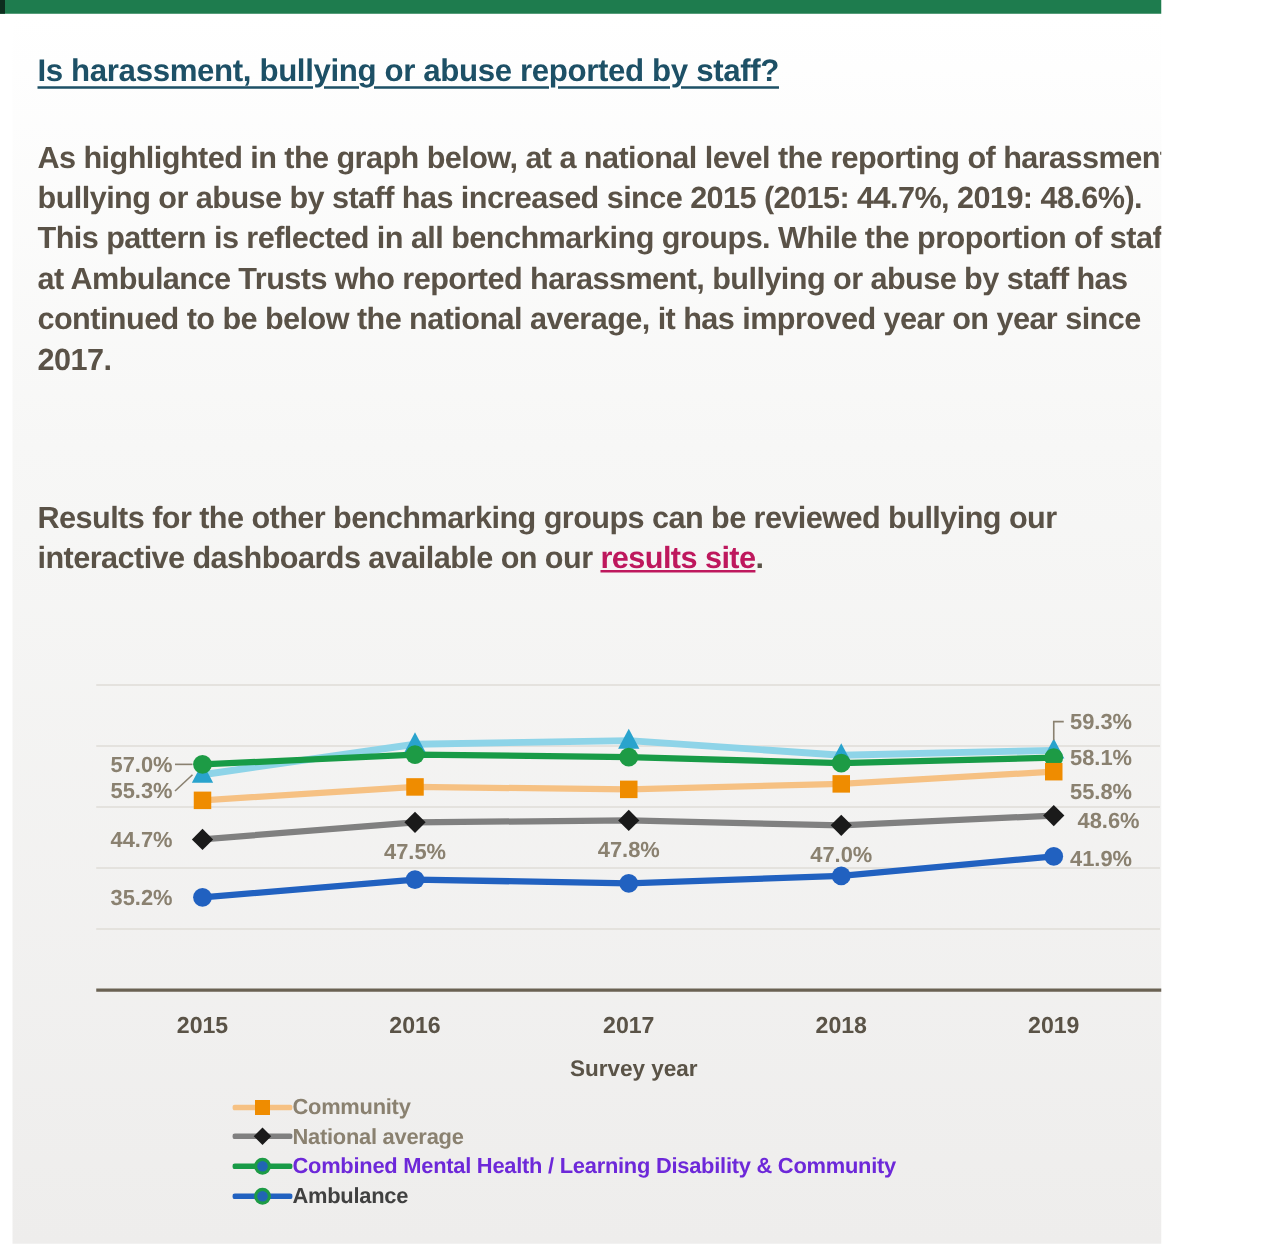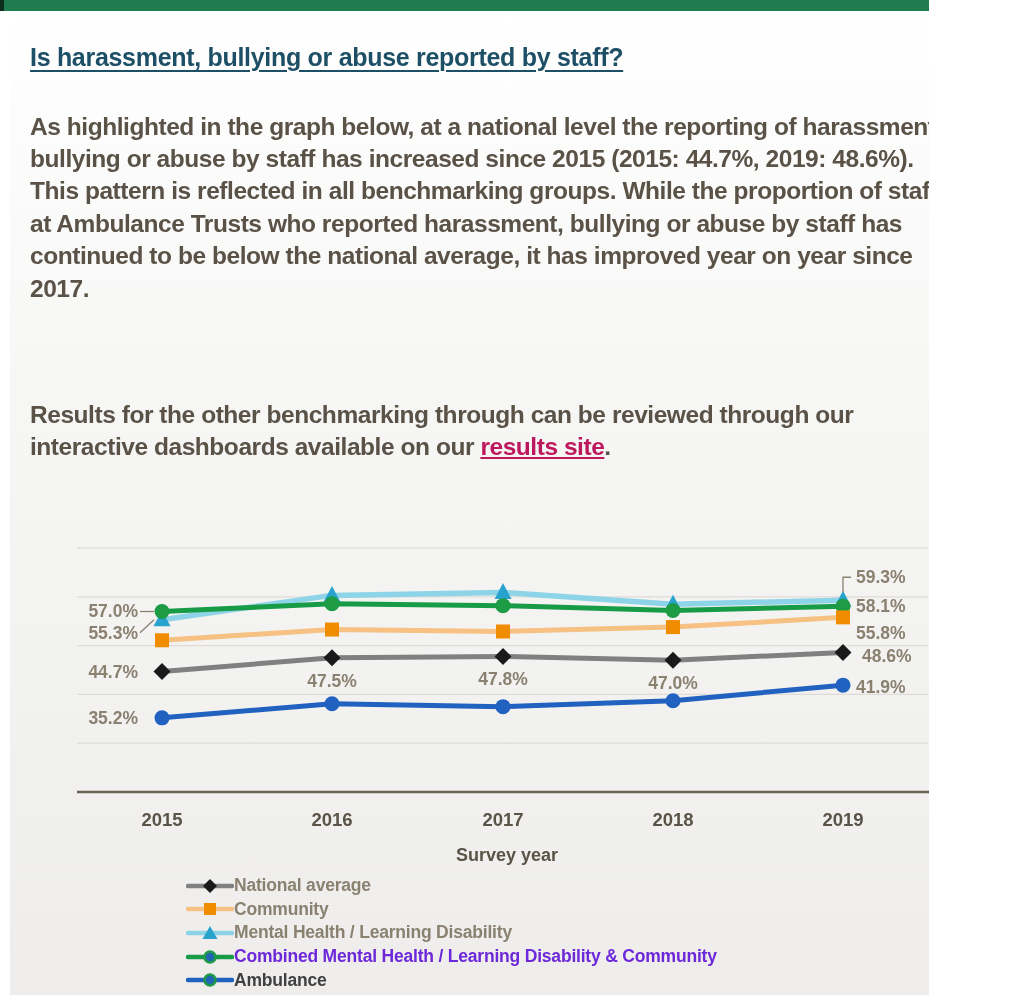--- a/index.html
+++ b/index.html
@@ -42,21 +42,21 @@
 
 <div class="screen">
   <div class="content-bg"></div>
   <div class="top-bar" style="background: rgb(30, 124, 78);"></div>
   <div class="top-bar-edge" style="background: rgb(13, 46, 30);"></div>
 
   <h1 class="heading" style="color: rgb(29, 80, 102);">Is harassment, bullying or abuse reported by staff?</h1>
 
   <p class="para p1" style="color: rgb(90, 82, 71);">As highlighted in the graph below, at a national level the reporting of harassment, bullying or abuse by staff has increased since 2015 (2015: 44.7%, 2019: 48.6%). This pattern is reflected in all benchmarking groups. While the proportion of staff at Ambulance Trusts who reported harassment, bullying or abuse by staff has continued to be below the national average, it has improved year on year since 2017.</p>
 
-  <p class="para p2" style="color: rgb(90, 82, 71);"><span>Results for the other benchmarking through can be reviewed through our interactive dashboards available on our </span><span class="link" style="color: #be185d;">results site</span><span>.</span></p>
+  <p class="para p2" style="color: rgb(90, 82, 71);"><span>Results for the other benchmarking groups can be reviewed bullying our interactive dashboards available on our </span><span class="link" style="color: #be185d;">results site</span><span>.</span></p>
 
 
   <svg id="plot" class="plot-svg" width="985" height="340" viewBox="0 0 985 340">
       <line x1="77" x2="928" y1="208.215" y2="208.215" stroke="#dfdcd7" stroke-width="1.2"></line>
       <line x1="77" x2="928" y1="159.43" y2="159.43" stroke="#dfdcd7" stroke-width="1.2"></line>
       <line x1="77" x2="928" y1="110.64500000000001" y2="110.64500000000001" stroke="#dfdcd7" stroke-width="1.2"></line>
       <line x1="77" x2="928" y1="61.860000000000014" y2="61.860000000000014" stroke="#dfdcd7" stroke-width="1.2"></line>
       <line x1="77" x2="928" y1="13.075000000000017" y2="13.075000000000017" stroke="#dfdcd7" stroke-width="1.2"></line>
       <line x1="77" x2="937" y1="257" y2="257" stroke="#6a6253" stroke-width="2.6"></line>
       <text x="162" y="291" text-anchor="middle" font-size="18.5" fill="#5a5347">2015</text>
@@ -108,38 +108,31 @@
       <line x1="140" y1="76.49549999999999" x2="154" y2="76.49549999999999" stroke="#8a8170" stroke-width="1.3"></line>
       <text x="138" y="82.49549999999999" text-anchor="end" font-size="17.5" fill="#8a8170">57.0%</text>
       <text x="856" y="77.12915000000001" text-anchor="start" font-size="17.5" fill="#8a8170">58.1%</text>
       <text x="138" y="188.84679999999997" text-anchor="end" font-size="17.5" fill="#8a8170">35.2%</text>
       <text x="856" y="158.16085" text-anchor="start" font-size="17.5" fill="#8a8170">41.9%</text>
     </svg>
 
   <div id="legend" class="legend">
       <div class="legend-row">
         <svg width="48" height="18">
-          <line x1="2" x2="46" y1="9" y2="9" stroke="#808080" stroke-width="4.5" stroke-linecap="round"></line>
-          <path d="M 24 2 L 31 9 L 24 16 L 17 9 Z" fill="#1a1a1a"></path>
-        </svg>
-        <span class="legend-label" style="color: rgb(138, 129, 112);">National average</span>
-      </div>
-      <div class="legend-row">
-        <svg width="48" height="18">
           <line x1="2" x2="46" y1="9" y2="9" stroke="#f6c183" stroke-width="4.5" stroke-linecap="round"></line>
           <rect x="18" y="3" width="12" height="12" fill="#ef8c00"></rect>
         </svg>
         <span class="legend-label" style="color: rgb(138, 129, 112);">Community</span>
       </div>
       <div class="legend-row">
         <svg width="48" height="18">
-          <line x1="2" x2="46" y1="9" y2="9" stroke="#8ed4e8" stroke-width="4.5" stroke-linecap="round"></line>
-          <path d="M 24 2 L 31.5 15 L 16.5 15 Z" fill="#29a3cd"></path>
+          <line x1="2" x2="46" y1="9" y2="9" stroke="#808080" stroke-width="4.5" stroke-linecap="round"></line>
+          <path d="M 24 2 L 31 9 L 24 16 L 17 9 Z" fill="#1a1a1a"></path>
         </svg>
-        <span class="legend-label" style="color: rgb(138, 129, 112);">Mental Health / Learning Disability</span>
+        <span class="legend-label" style="color: rgb(138, 129, 112);">National average</span>
       </div>
       <div class="legend-row">
         <svg width="48" height="18">
           <line x1="2" x2="46" y1="9" y2="9" stroke="#189b47" stroke-width="4.5" stroke-linecap="round"></line>
           <circle cx="24" cy="9" r="5.5" fill="#2165b4" stroke="#1d9b45" stroke-width="2.5"></circle>
         </svg>
         <span class="legend-label" style="color: #6d28d9;">Combined Mental Health / Learning Disability &amp; Community</span>
       </div>
       <div class="legend-row">
         <svg width="48" height="18">

